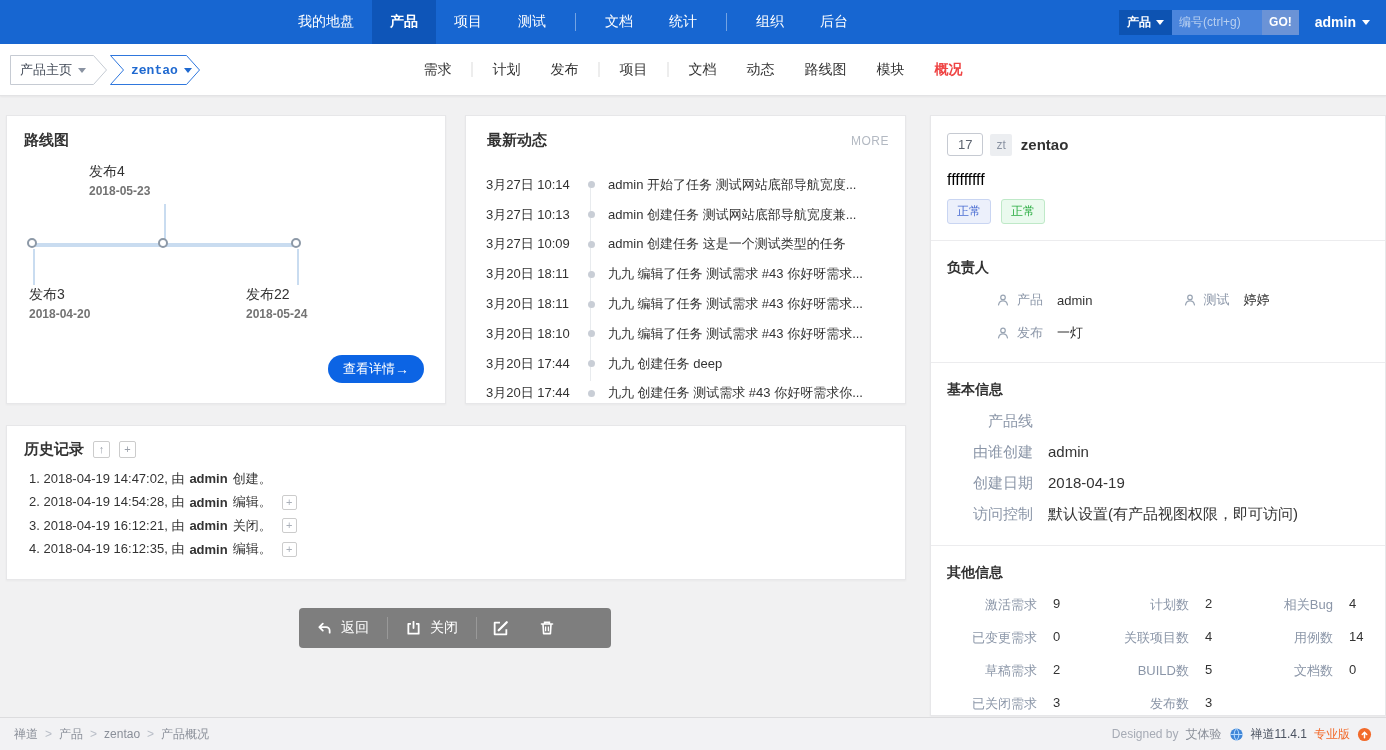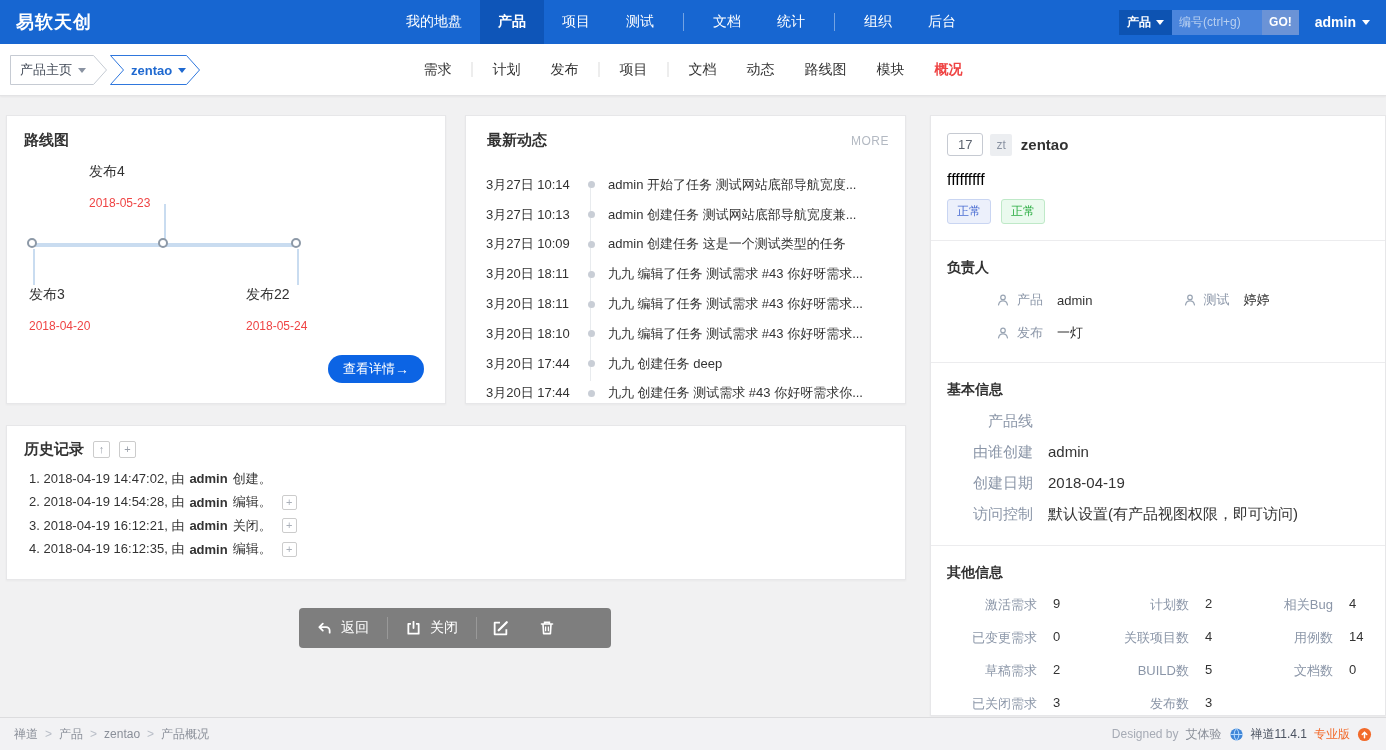--- a/index.html
+++ b/index.html
@@ -21,21 +21,21 @@
   .search-input::placeholder { color:#b9d0f0; }
   .go-btn { height:25px; background:#6b93d6; color:#fff; border:none; font-size:12px; font-weight:bold; padding:0 7px; cursor:pointer; }
   .user-menu { display:flex; align-items:center; gap:6px; font-size:14px; font-weight:bold; cursor:pointer; }
   .caret-down { width:0; height:0; border-left:4px solid transparent; border-right:4px solid transparent; border-top:5px solid #fff; display:inline-block; }
 
   
   .subnav { position:absolute; top:44px; left:0; right:0; height:52px; background:#fff; border-bottom:1px solid #e3e3e5; box-shadow:0 1px 2px rgba(0,0,0,.05); }
   .breadcrumb { position:absolute; left:10px; top:11px; display:flex; align-items:center; }
   .crumb { position:relative; height:30px; cursor:pointer; }
   .crumb svg { position:absolute; left:0; top:0; }
-  .crumb-label { position:absolute; top:0; left:10px; height:30px; display:flex; align-items:center; gap:6px; font-size:13px; color:#424a57; white-space:nowrap; }
+  .crumb-label { position:absolute; top:0; left:10px; height:30px; display:flex; align-items:center; gap:6px; font-size:13px; color:#424a57; white-space:nowrap;font-family:Liberation Mono, monospace; }
   .crumb-home { width:97px; }
   .crumb-product { width:90px; margin-left:3px; }
   .crumb-product .crumb-label { left:21px; color:#1f69d0; font-weight:bold; }
   .caret-gray { width:0; height:0; border-left:4px solid transparent; border-right:4px solid transparent; border-top:5px solid #8a93a2; }
   .caret-blue { width:0; height:0; border-left:4px solid transparent; border-right:4px solid transparent; border-top:5px solid #1f69d0; }
   .tabs { position:absolute; left:50%; transform:translateX(-50%); top:0; height:100%; display:flex; align-items:center; }
   .tab { padding:0 15px; font-size:14px; color:#333; cursor:pointer; white-space:nowrap; }
   .tab.active { color:#ef4444; font-weight:bold; }
   .tab-divider { width:1px; height:15px; background:#dcdcdc; margin:0 5px; }
 
@@ -43,21 +43,21 @@
   .card { position:absolute; background:#fff; border:1px solid #e7e7e9; box-shadow:0 1px 2px rgba(0,0,0,.04); }
   .card-title { font-size:15px; font-weight:bold; color:#333; }
 
   .roadmap-card { left:6px; top:115px; width:440px; height:289px; }
   .roadmap-card .card-title { position:absolute; left:17px; top:15px; }
   .tl-line { position:absolute; left:27px; top:127px; width:264px; height:4px; background:#c9dcf0; border-radius:2px; }
   .tl-conn { position:absolute; width:2px; background:#c9dcf0; }
   .tl-point { position:absolute; width:10px; height:10px; background:#fff; border:2px solid #8d99a7; border-radius:50%; z-index:2; }
   .tl-label { position:absolute; }
   .tl-name { font-size:14px; color:#333; }
-  .tl-date { font-size:12px; color:#ef4444; margin-top:15px; }
+  .tl-date { font-size:12px; color:#737373; margin-top:3px;font-weight:bold; }
   .tl-label.center { text-align:left; }
   .detail-btn { position:absolute; right:21px; bottom:20px; height:28px; display:flex; align-items:center; background:#0c64e4; color:#fff; border:none; border-radius:15px; padding:0 15px; font-size:13px; cursor:pointer; }
   .detail-btn .arr { font-size:14px; }
 
   .dynamics-card { left:465px; top:115px; width:441px; height:289px; }
   .dynamics-card .card-title { position:absolute; left:21px; top:15px; }
   .more-link { position:absolute; right:16px; top:18px; font-size:12px; color:#b3b9c2; letter-spacing:.5px; cursor:pointer; }
   .dyn-list { position:absolute; left:20px; right:12px; top:54px; bottom:8px; }
   .dyn-vline { position:absolute; left:104px; top:14px; bottom:14px; width:1px; background:#e8ebee; }
   .dyn-row { display:flex; align-items:center; height:29.8px; font-size:13px; color:#333; position:relative; }
@@ -116,21 +116,20 @@
   .f-version { color:#4a5260; cursor:pointer; }
   .f-edition { color:#f26a2a; cursor:pointer; }
   svg { display:block; }
 </style>
 </head>
 <body>
 
 <div class="app">
 
   <header class="navbar">
-    <div class="brand">易软天创</div>
     <nav class="nav-menu">
       <a class="nav-item">我的地盘</a>
       <a class="nav-item active">产品</a>
       <a class="nav-item">项目</a>
       <a class="nav-item">测试</a>
       <span class="nav-divider"></span>
       <a class="nav-item">文档</a>
       <a class="nav-item">统计</a>
       <span class="nav-divider"></span>
       <a class="nav-item">组织</a>

